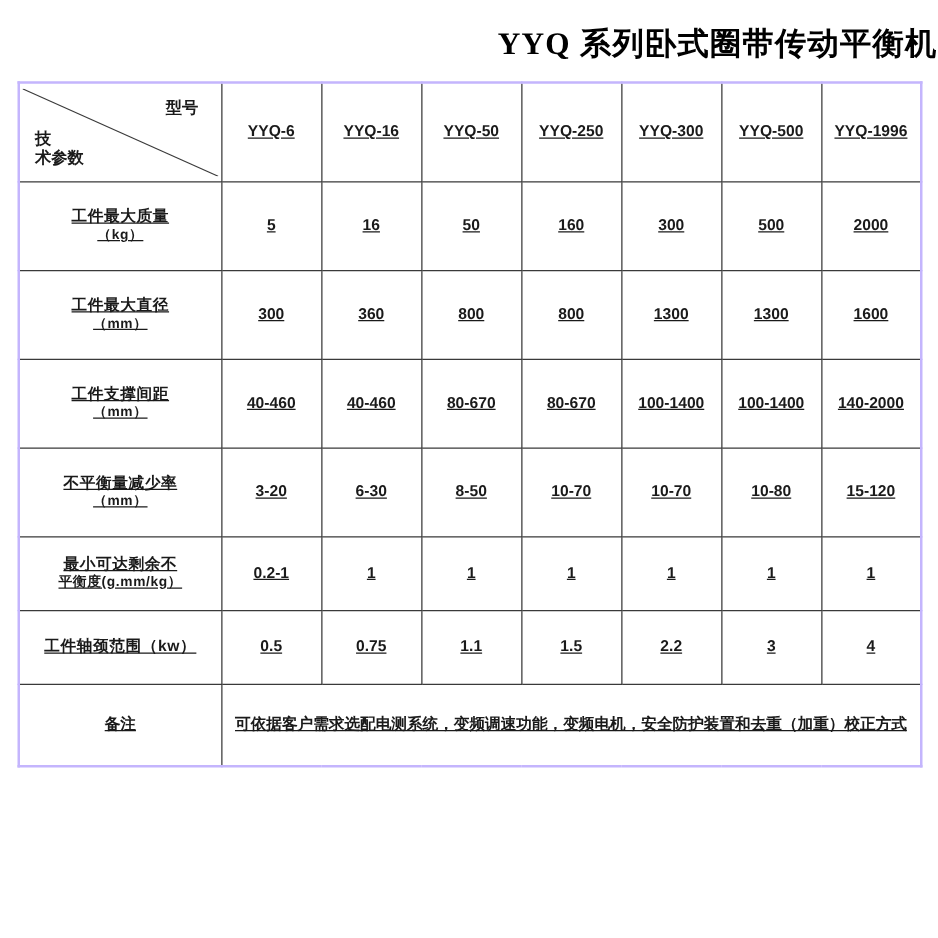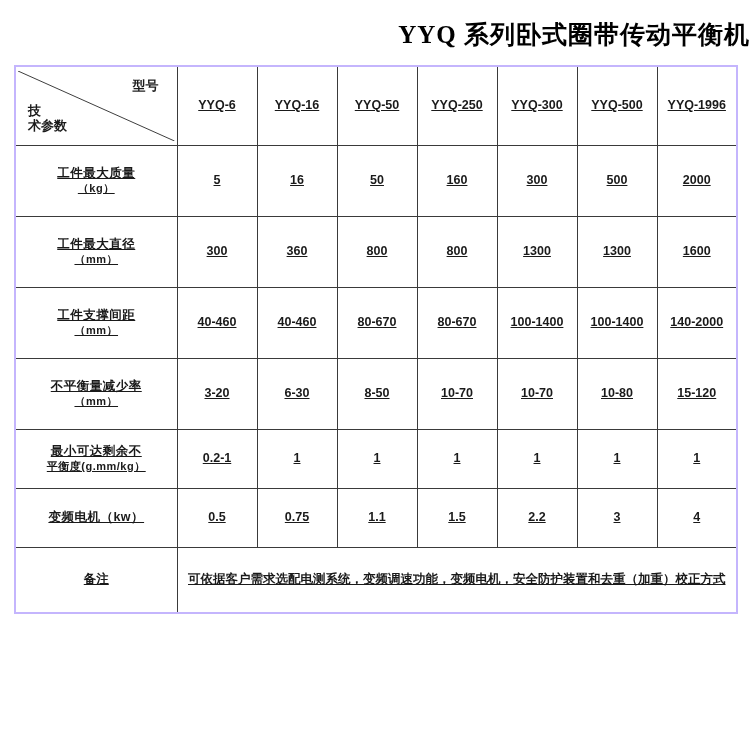--- a/index.html
+++ b/index.html
@@ -225,21 +225,21 @@
           <td>1</td>
           <td>1</td>
           <td>1</td>
           <td>1</td>
         </tr>
 
 
 
         <tr class="row-h-small">
           <td class="param-label">
-            <span>变频电机（kw）</span>
+            <span>工件轴颈范围（kw）</span>
           </td>
           <td>0.5</td>
           <td>0.75</td>
           <td>1.1</td>
           <td>1.5</td>
           <td>2.2</td>
           <td>3</td>
           <td>4</td>
         </tr>
 

